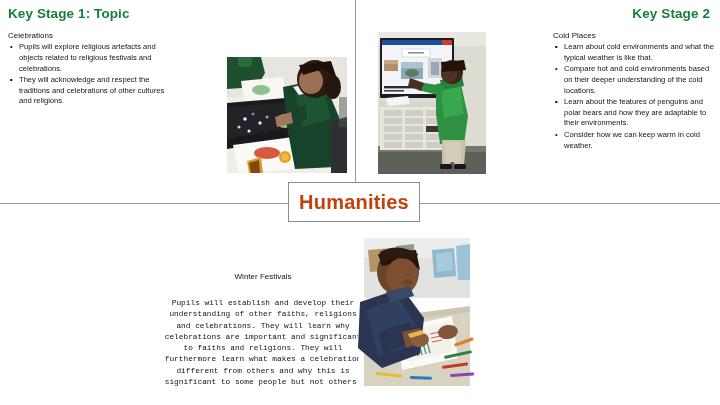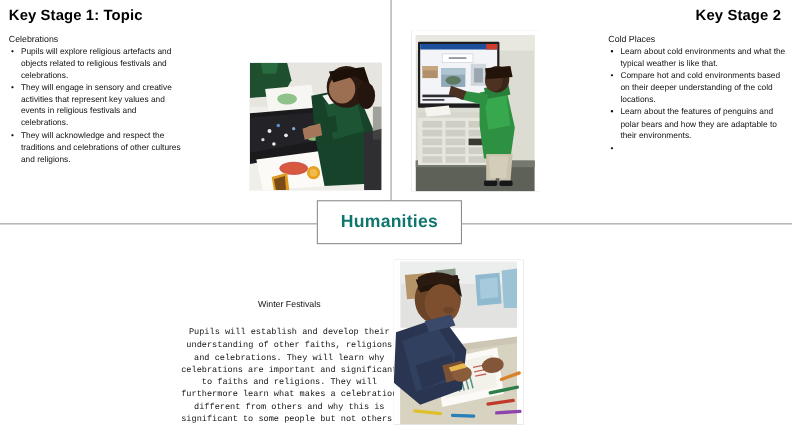--- a/index.html
+++ b/index.html
@@ -35,21 +35,21 @@
     width: 720px;
     height: 1px;
     background: #9a9a9a;
   }
 
   
   .ks-heading {
     position: absolute;
     font-size: 13.5px;
     font-weight: bold;
-    color: #000000;
+    color: #15803d;
     letter-spacing: 0.1px;
     white-space: nowrap;
   }
   #ks1-heading { left: 8px; top: 6px; }
   #ks2-heading { right: 10px; top: 6px; }
   #ks3-heading { left: 165px; top: 246px; width: 195px; text-align: center; }
 
   
   .sub-heading {
     font-size: 8px;
@@ -112,23 +112,23 @@
     height: 40px;
     background: #ffffff;
     border: 1px solid #8d8d8d;
     box-sizing: border-box;
     display: flex;
     align-items: center;
     justify-content: center;
     z-index: 5;
   }
   #center-title {
-    font-size: 16px;
+    font-size: 20px;
     font-weight: bold;
-    color: #0f766e;
+    color: #c2410c;
     letter-spacing: 0.2px;
   }
 
   
   .photo {
     position: absolute;
     overflow: hidden;
     background: #d9d9d9;
   }
   #photo-ks1 { left: 227px; top: 57px; width: 120px; height: 116px; }
@@ -148,21 +148,20 @@
 
   <div class="bullet-block" id="ks1-block">
     <div class="sub-heading">Celebrations</div>
     <ul class="bullets">
       <li>
         <span class="bullet-dot">•</span>
         <span>Pupils will explore religious artefacts and objects related to religious festivals and celebrations.</span>
       </li>
       <li>
         <span class="bullet-dot">•</span>
-        <span>They will engage in sensory and creative activities that represent key values and events in religious festivals and celebrations.</span>
       </li>
       <li>
         <span class="bullet-dot">•</span>
         <span>They will acknowledge and respect the traditions and celebrations of other cultures and religions.</span>
       </li>
     </ul>
   </div>
 
   <div class="photo" id="photo-ks1">
     <svg viewBox="0 0 120 116" preserveAspectRatio="none">
@@ -233,20 +232,21 @@
       </li>
       <li>
         <span class="bullet-dot">•</span>
       </li>
       <li>
         <span class="bullet-dot">•</span>
         <span>Learn about the features of penguins and polar bears and how they are adaptable to their environments.</span>
       </li>
       <li>
         <span class="bullet-dot">•</span>
+        <span>Consider how we can keep warm in cold weather.</span>
       </li>
     </ul>
   </div>
 
   <div class="photo" id="photo-ks2">
     <svg viewBox="0 0 116 146" preserveAspectRatio="none">
       <rect x="0" y="0" width="116" height="146" fill="#ffffff"></rect>
 
       <rect x="4" y="4" width="108" height="120" fill="#dcdcd2"></rect>
       <rect x="4" y="4" width="108" height="14" fill="#e8e8e0"></rect>

